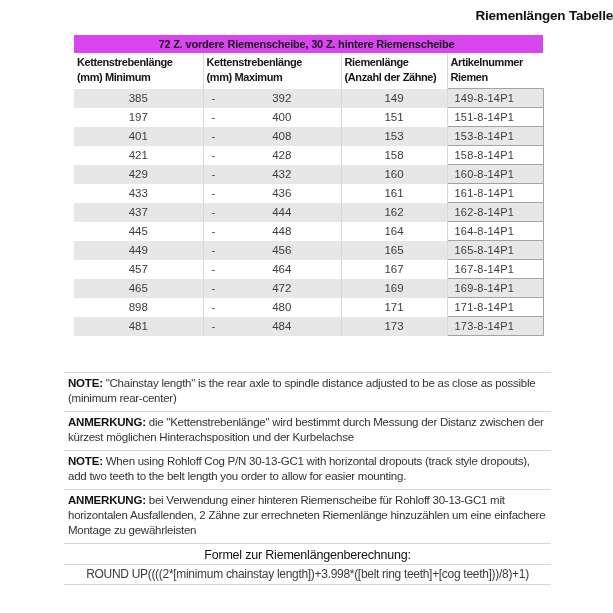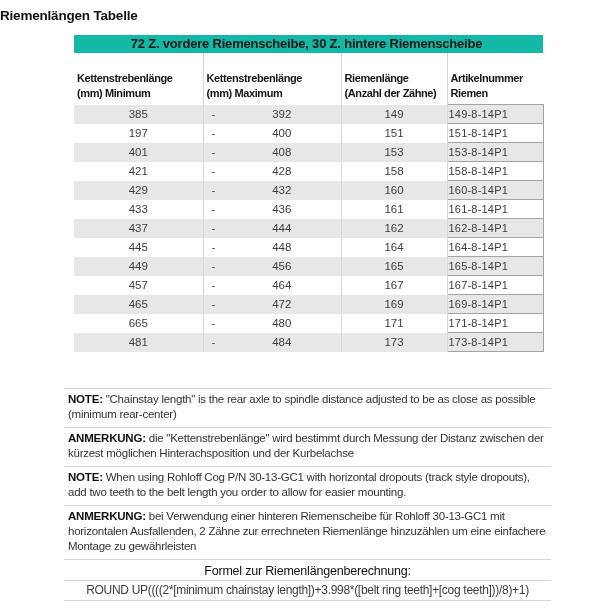--- a/index.html
+++ b/index.html
@@ -2,50 +2,50 @@
 <html><head>
 <meta charset="utf-8">
 <style>
   html, body { margin:0; padding:0; }
   body {
     width:613px; height:613px; background:#ffffff; overflow:hidden;
     font-family:"Liberation Sans", sans-serif; color:#222;
     -webkit-font-smoothing:antialiased;
   }
   .page-title {
-    margin:8px 0 0 0; text-align:left;
-    font-size:13.5px; font-weight:bold; color:#111; letter-spacing:-0.2px;
+    margin:8px 0 0 0; text-align:right;
+    font-size:13.5px; font-weight:bold; color:#111; letter-spacing:-0.2px;padding-left:39px;
   }
   table.belt {
     border-collapse:collapse; table-layout:fixed;
     width:469px; margin:12px 0 0 74px;
   }
   tr.banner-row th {
-    background:#14b8a6; height:17px; padding:0 4px 1px 0;
-    font-size:13px; font-weight:bold; text-align:center; color:#161616;
+    background:#d946ef; height:17px; padding:0 4px 1px 0;
+    font-size:11px; font-weight:bold; text-align:center; color:#161616;
     letter-spacing:-0.2px;
   }
   tr.header-row th {
     background:#ffffff; text-align:left; vertical-align:top;
     font-size:11px; font-weight:bold; letter-spacing:-0.4px;
-    line-height:15px; padding:18px 0 3px 3px; color:#161616;
+    line-height:15px; padding:2px 0 3px 3px; color:#161616;
     white-space:nowrap;
   }
   th.h-max { padding-left:10px; }
   th.h-min, td.c-min,
   th.h-max, td.c-max,
   th.h-teeth, td.c-teeth { border-right:1px solid #d8d8d8; }
   tbody td {
     height:18px; padding:0; font-size:11.5px; color:#3c3c3c;
     text-align:center; letter-spacing:-0.1px;
   }
   tbody tr:nth-child(odd) td { background:#e7e7e7; }
   td.c-dash { color:#4a4a4a; }
   td.c-article {
-    border:1px solid #a3a3a3; text-align:left; padding-left:1px;
+    border:1px solid #a3a3a3; text-align:left; padding-left:7px;
     font-size:11px; letter-spacing:0.2px;
   }
   .notes {
     width:487px; margin:36px 0 0 64px; border-bottom:1px solid #d6d6d6;
   }
   .note {
     border-top:1px solid #d6d6d6;
     padding:3px 2px 5px 4px;
     font-size:11.5px; line-height:15px; letter-spacing:-0.25px; color:#333;
   }
@@ -168,21 +168,21 @@
     <td class="c-article">167-8-14P1</td>
   </tr>
       <tr>
     <td class="c-min">465</td>
     <td class="c-dash">-</td>
     <td class="c-max">472</td>
     <td class="c-teeth">169</td>
     <td class="c-article">169-8-14P1</td>
   </tr>
       <tr>
-    <td class="c-min">665</td>
+    <td class="c-min">898</td>
     <td class="c-dash">-</td>
     <td class="c-max">480</td>
     <td class="c-teeth">171</td>
     <td class="c-article">171-8-14P1</td>
   </tr>
       <tr>
     <td class="c-min">481</td>
     <td class="c-dash">-</td>
     <td class="c-max">484</td>
     <td class="c-teeth">173</td>

